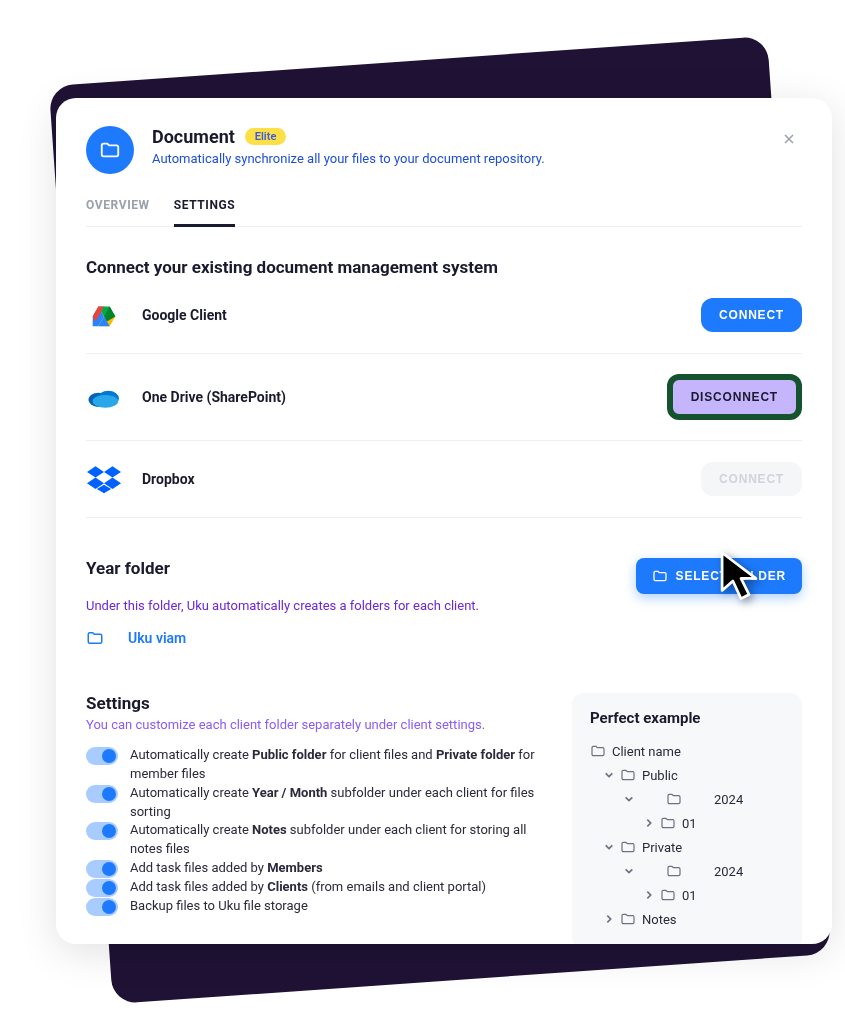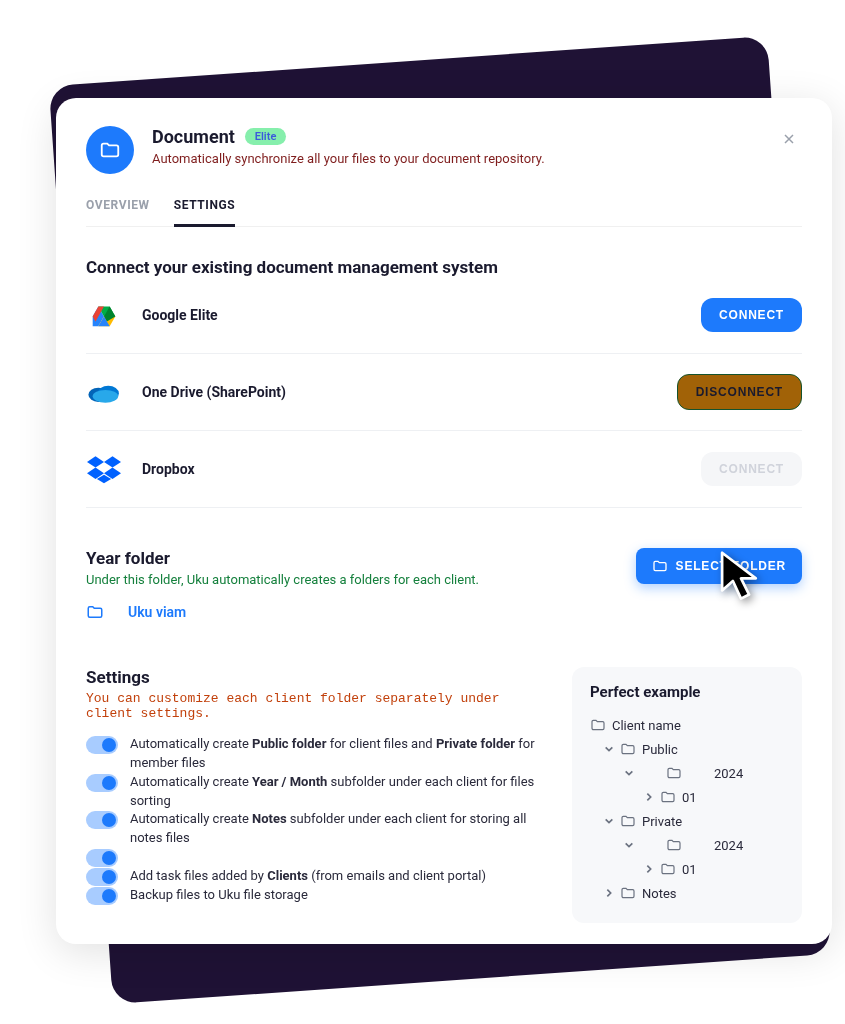--- a/index.html
+++ b/index.html
@@ -26,24 +26,24 @@
   .header-row { display: flex; align-items: flex-start; gap: 18px; }
   .doc-icon-circle {
     width: 48px; height: 48px; border-radius: 50%; background: #1d7afc;
     display: flex; align-items: center; justify-content: center;
   }
   .doc-icon-circle svg { width: 22px; height: 22px; fill: none; stroke: #fff; stroke-width: 2; }
   .header-text { flex: 1; }
   .title-line { display: flex; align-items: center; gap: 10px; }
   .title-line h1 { font-size: 18px; font-weight: 700; color: #1a1a2e; }
   .badge {
-    font-size: 11px; font-weight: 600; color: #3b5bdb; background: #86efac;
+    font-size: 11px; font-weight: 600; color: #3b5bdb; background: #fde047;
     padding: 2px 10px; border-radius: 10px;
   }
-  .subtitle { font-size: 13px; color: #7f1d1d; margin-top: 4px; }
+  .subtitle { font-size: 13px; color: #1d4ed8; margin-top: 4px; }
   .close-btn {
     width: 26px; height: 26px; display:flex; align-items:center; justify-content:center;
     color: #9aa0ab; cursor: pointer;
   }
   .close-btn svg { width: 16px; height: 16px; stroke: currentColor; stroke-width: 2.2; fill:none; }
   .tabs { display:flex; gap: 24px; margin-top: 24px; border-bottom: 1px solid #f0f0f0; }
   .tab {
     font-size: 12px; font-weight: 700; letter-spacing: 0.6px; color: #9aa0ab;
     padding: 0 0 12px 0; cursor:pointer; text-transform: uppercase;
   }
@@ -58,48 +58,48 @@
   .provider-left { display:flex; align-items:center; gap: 20px; }
   .provider-icon { width: 36px; height: 36px; display:flex; align-items:center; justify-content:center; }
   .provider-icon svg { width: 34px; height: 34px; }
   .provider-name { font-size: 14px; font-weight: 700; color: #1a1a2e; }
 
   .btn {
     font-size: 12px; font-weight: 700; letter-spacing: 0.8px; text-transform: uppercase;
     padding: 10px 18px; border-radius: 12px; cursor:pointer; border: none;
   }
   .btn-primary { background: #1d7afc; color: #fff; }
-  .btn-outline { background: #a16207; color: #1a1a2e; border: 1px solid #14532d; }
+  .btn-outline { background: #c4b5fd; color: #1a1a2e; border: 6px solid #14532d; }
   .btn-ghost { background: #f5f6f8; color: #d0d3db; cursor: default; }
 
   .mainfolder-row { display:flex; justify-content: space-between; align-items: flex-start; margin-top: 40px; gap: 20px;}
   .mainfolder-left { flex:1; }
   .mf-title { font-size: 17px; font-weight: 700; color: #1a1a2e; }
-  .mf-sub { font-size: 13px; color: #15803d; margin-top: 4px; }
+  .mf-sub { font-size: 13px; color: #6d28d9; margin-top: 20px; }
   .mf-folder { display:flex; align-items:center; gap:24px; margin-top: 16px; cursor:pointer; }
   .mf-folder svg { width:18px; height:18px; fill:none; stroke:#1d7afc; stroke-width:2; }
   .mf-folder span { font-size: 14px; font-weight:600; color:#1d7afc; }
   .select-folder-btn {
     display:flex; align-items:center; gap:8px;
     background:#1d7afc; color:#fff; border:none; border-radius:8px;
     padding: 10px 16px; font-size:12px; font-weight:700; letter-spacing:0.8px; cursor:pointer;
     box-shadow: 0 4px 12px rgba(29,122,252,0.35);
   }
   .select-folder-btn svg { width:16px; height:16px; fill:none; stroke:#fff; stroke-width:2; }
 
   .cursor-overlay {
     position:absolute; top: 550px; left: 718px; pointer-events:none;
   }
   .cursor-overlay svg { width: 46px; height: 54px; filter: drop-shadow(3px 3px 4px rgba(0,0,0,0.4)); }
 
   
   .bottom { display:flex; gap: 28px; margin-top: 46px; }
   .settings-col { flex: 1; }
   .settings-title { font-size: 17px; font-weight: 700; color: #1a1a2e; }
-  .settings-sub { font-size: 13px; color: #c2410c; margin-top: 4px; font-family: Liberation Mono, monospace; }
+  .settings-sub { font-size: 13px; color: #8b5cf6; margin-top: 4px; }
   .toggle-list { margin-top: 14px; display:flex; flex-direction:column; }
   .toggle-item { display:flex; align-items:flex-start; gap: 12px; }
   .toggle {
     width: 32px; height: 18px; background: linear-gradient(90deg, #a8ccff 50%, #1d7afc 50%);
     border-radius: 20px; position:relative; flex-shrink:0; cursor:pointer; margin-top:1px;
   }
   .toggle::after {
     content:""; position:absolute; right:2px; top:2px; width:14px; height:14px;
     background:#1d7afc; border-radius:50%;
   }
@@ -158,21 +158,21 @@
         <div class="provider-icon">
           <svg viewBox="0 0 48 48">
               <polygon fill="#2684FC" points="8,40 16,40 24,26 16,12 8,26"></polygon>
               <polygon fill="#00AC47" points="16,12 32,12 40,26 24,26"></polygon>
               <polygon fill="#FFBA00" points="24,26 40,26 32,40 16,40"></polygon>
               <polygon fill="#EA4335" points="16,12 8,26 12,33 24,12"></polygon>
               <polygon fill="#00832D" points="32,12 24,26 28,33 40,26"></polygon>
               <polygon fill="#2684FC" points="16,40 24,26 32,40"></polygon>
             </svg>
         </div>
-        <div class="provider-name">Google Elite</div>
+        <div class="provider-name">Google Client</div>
       </div>
       <button class="btn btn-primary">CONNECT</button>
     </div>
 
     <div class="provider-row">
       <div class="provider-left">
         <div class="provider-icon">
           <svg viewBox="0 0 48 36">
               <ellipse cx="16" cy="22" rx="14" ry="10" fill="#0364B8"></ellipse>
               <ellipse cx="30" cy="20" rx="15" ry="11" fill="#0078D4"></ellipse>
@@ -231,20 +231,21 @@
             <div class="toggle-item">
               <div class="toggle on"></div>
               <div class="toggle-text">Automatically create <b>Year / Month</b> subfolder under each client for files sorting</div>
             </div>
             <div class="toggle-item">
               <div class="toggle on"></div>
               <div class="toggle-text">Automatically create <b>Notes</b> subfolder under each client for storing all notes files</div>
             </div>
             <div class="toggle-item">
               <div class="toggle on"></div>
+              <div class="toggle-text">Add task files added by <b>Members</b></div>
             </div>
             <div class="toggle-item">
               <div class="toggle on"></div>
               <div class="toggle-text">Add task files added by <b>Clients</b> (from emails and client portal)</div>
             </div>
             <div class="toggle-item">
               <div class="toggle on"></div>
               <div class="toggle-text">Backup files to Uku file storage</div>
             </div>
           </div>

